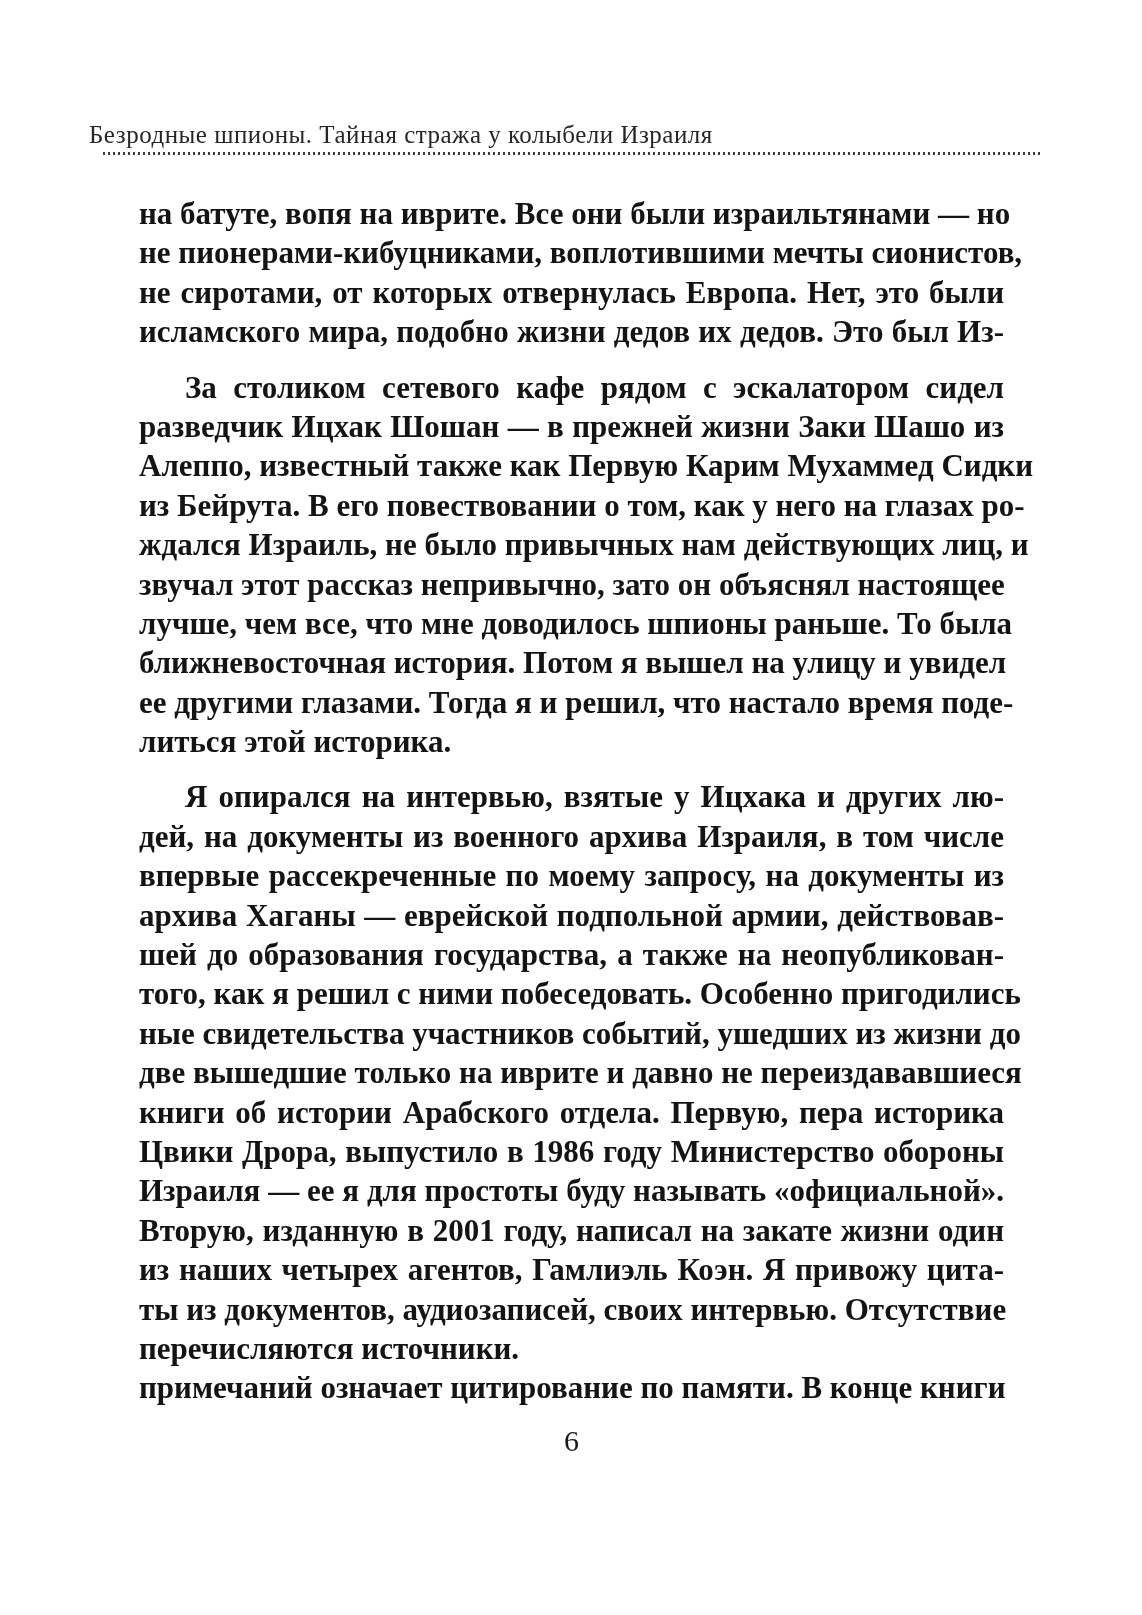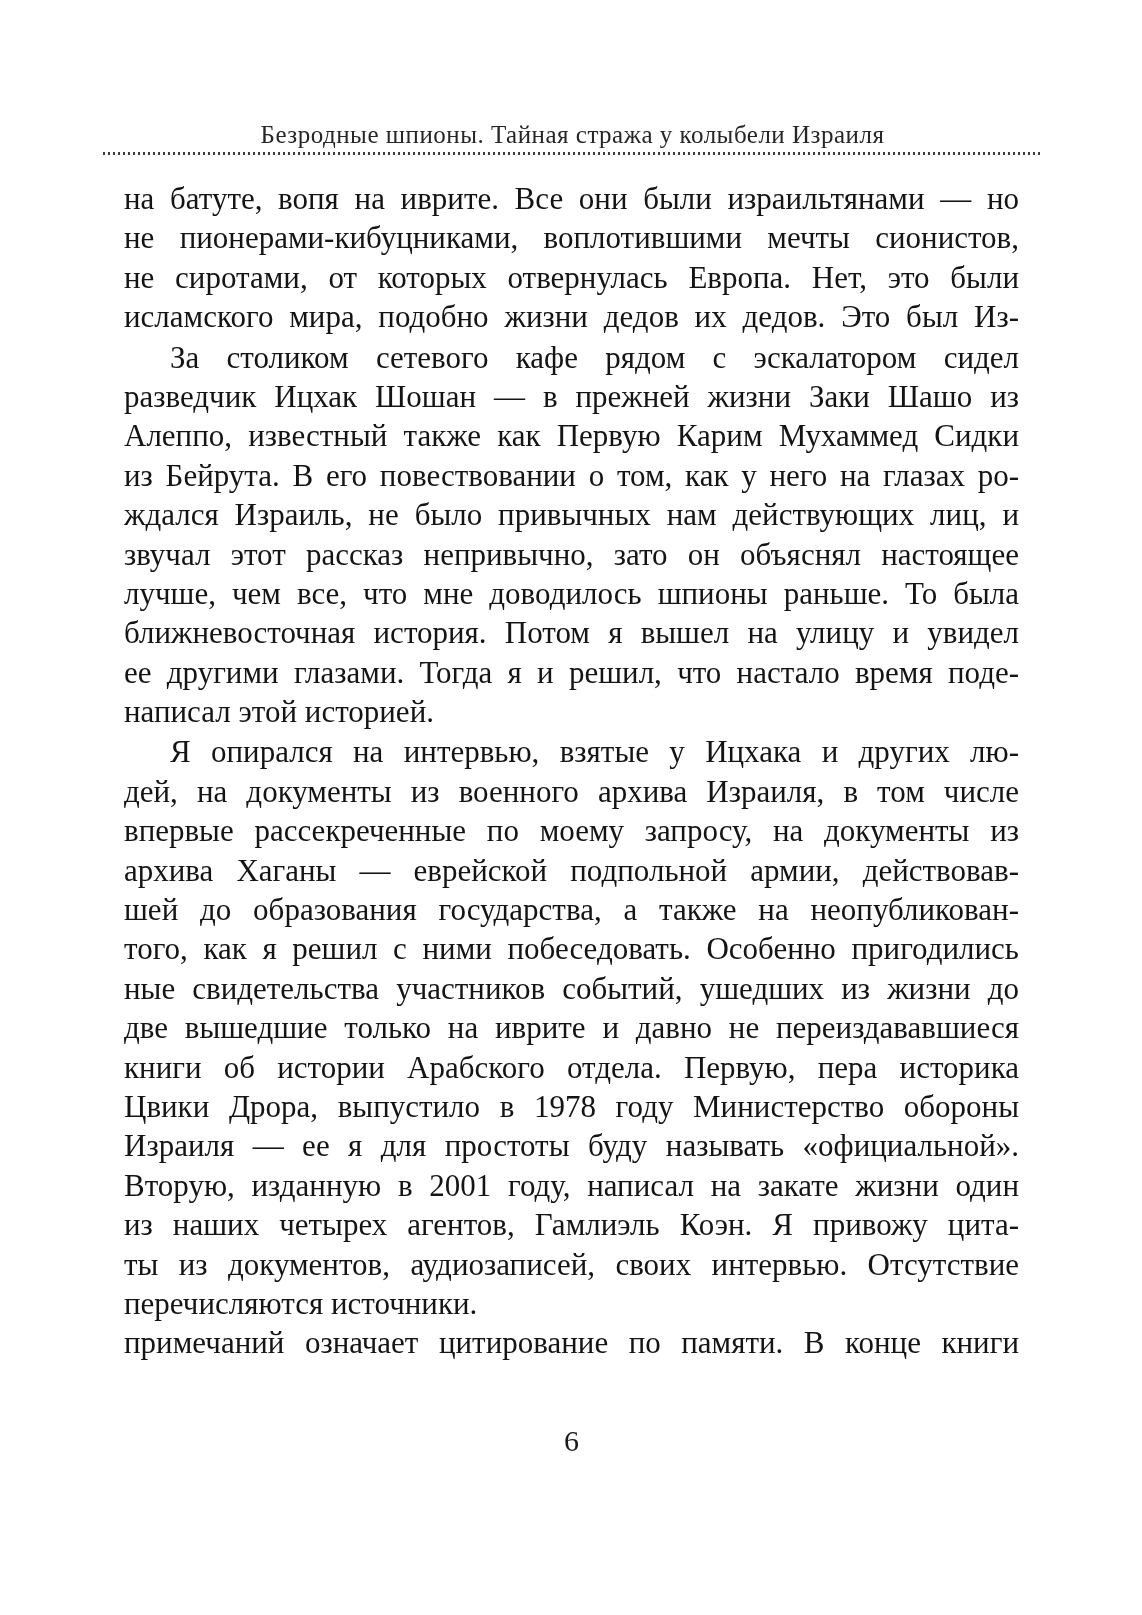--- a/index.html
+++ b/index.html
@@ -12,23 +12,23 @@
     width: 1142px;
     height: 1615px;
     background: #ffffff;
     font-family: "Liberation Serif", "DejaVu Serif", serif;
     color: #141414;
     overflow: hidden;
   }
   .running-header {
     position: absolute;
     top: 120px;
-    left: 104px;
+    left: 89px;
     width: 937px;
-    text-align: center;
+    text-align: left;
   }
   .header-title {
     font-size: 25px;
     line-height: 30px;
     color: #262626;
     letter-spacing: 0.5px;
   }
   .header-rule {
     position: absolute;
     top: 152px;
@@ -39,21 +39,22 @@
   }
   .body-text {
     position: absolute;
     top: 178px;
     left: 123px;
     width: 897px;
     font-size: 31px;
     line-height: 39.4px;
   }
   .paragraph {
-    margin: 1px;
+    margin: 16px;
+    font-weight: bold;
   }
   .line {
     text-align: justify;
     text-align-last: justify;
     white-space: nowrap;
     height: 39.4px;
   }
   .line.last {
     text-align-last: left;
   }
@@ -89,33 +90,33 @@
       <div class="paragraph">
         <div class="line first-indent">За столиком сетевого кафе рядом с эскалатором сидел</div>
         <div class="line">разведчик Ицхак Шошан — в прежней жизни Заки Шашо из</div>
         <div class="line">Алеппо, известный также как Первую Карим Мухаммед Сидки</div>
         <div class="line">из Бейрута. В его повествовании о том, как у него на глазах ро-</div>
         <div class="line">ждался Израиль, не было привычных нам действующих лиц, и</div>
         <div class="line">звучал этот рассказ непривычно, зато он объяснял настоящее</div>
         <div class="line">лучше, чем все, что мне доводилось шпионы раньше. То была</div>
         <div class="line">ближневосточная история. Потом я вышел на улицу и увидел</div>
         <div class="line">ее другими глазами. Тогда я и решил, что настало время поде-</div>
-        <div class="line last">написал этой историей.</div>
+        <div class="line last">литься этой историка.</div>
       </div>
       <div class="paragraph">
         <div class="line first-indent">Я опирался на интервью, взятые у Ицхака и других лю-</div>
         <div class="line">дей, на документы из военного архива Израиля, в том числе</div>
         <div class="line">впервые рассекреченные по моему запросу, на документы из</div>
         <div class="line">архива Хаганы — еврейской подпольной армии, действовав-</div>
         <div class="line">шей до образования государства, а также на неопубликован-</div>
         <div class="line">того, как я решил с ними побеседовать. Особенно пригодились</div>
         <div class="line">ные свидетельства участников событий, ушедших из жизни до</div>
         <div class="line">две вышедшие только на иврите и давно не переиздававшиеся</div>
         <div class="line">книги об истории Арабского отдела. Первую, пера историка</div>
-        <div class="line">Цвики Дрора, выпустило в 1978 году Министерство обороны</div>
+        <div class="line">Цвики Дрора, выпустило в 1986 году Министерство обороны</div>
         <div class="line">Израиля — ее я для простоты буду называть «официальной».</div>
         <div class="line">Вторую, изданную в 2001 году, написал на закате жизни один</div>
         <div class="line">из наших четырех агентов, Гамлиэль Коэн. Я привожу цита-</div>
         <div class="line">ты из документов, аудиозаписей, своих интервью. Отсутствие</div>
         <div class="line last">перечисляются источники.</div>
         <div class="line">примечаний означает цитирование по памяти. В конце книги</div>
       </div>
     </div>
 
   <div class="page-number">6</div>

